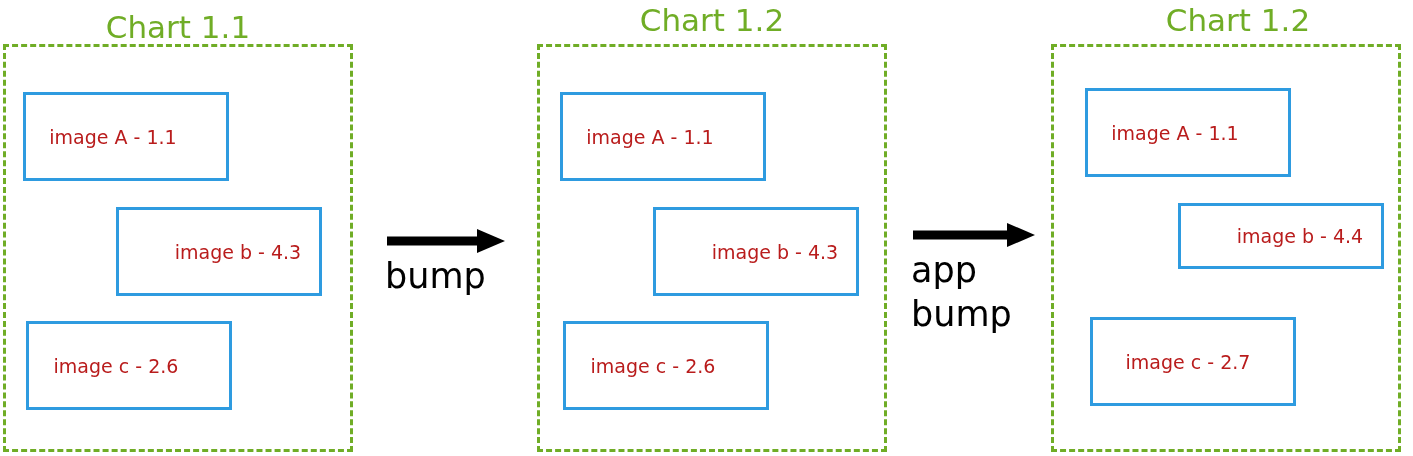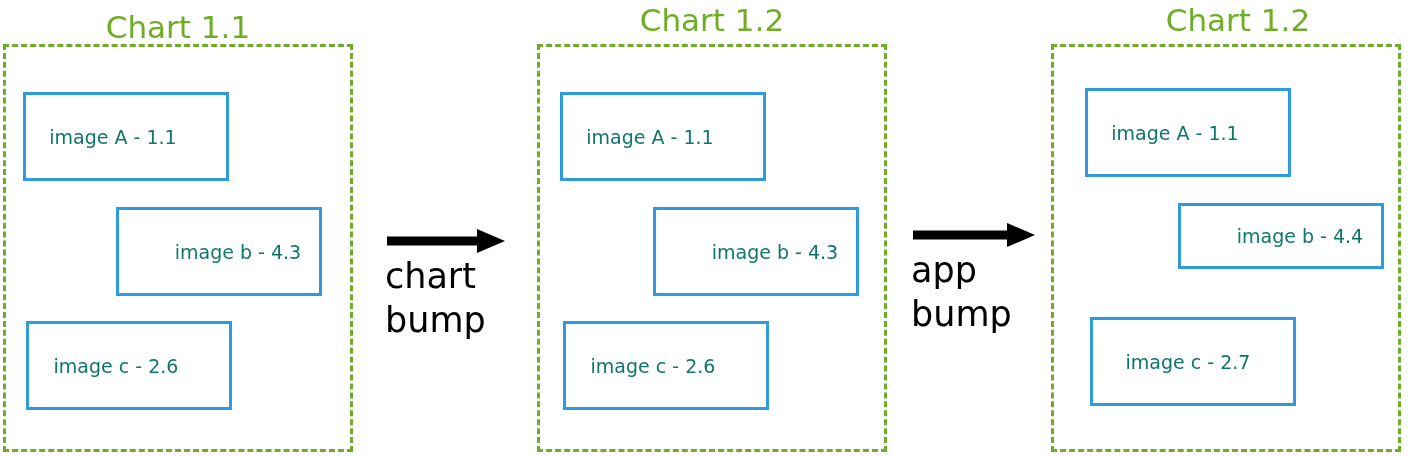--- a/index.html
+++ b/index.html
@@ -40,21 +40,21 @@
   .img-box {
     position: absolute;
     box-sizing: border-box;
     border: 3px solid #2E9BE0;
     background: #ffffff;
     display: flex;
     align-items: center;
     justify-content: center;
   }
   .img-box-label {
-    color: #0f766e;
+    color: #b91c1c;
     font-size: 19px;
     line-height: 22px;
     white-space: nowrap;
   }
   
   .lbl-left  { margin-right: 26px; }
   .lbl-right { margin-left: 38px; }
 
   
   .arrow-group { position: absolute; }
@@ -87,21 +87,20 @@
     <div class="img-box" style="left:20px; top:274px; width:206px; height:89px;">
       <span class="img-box-label lbl-left">image c - 2.6</span>
     </div>
   </div>
 
   <div class="arrow-group" style="left:385px; top:228px; width:130px;">
     <svg class="arrow-svg" width="122" height="26" viewBox="0 0 122 26">
       <line x1="2" y1="13" x2="98" y2="13" stroke="#000000" stroke-width="9"></line>
       <polygon points="92,1 120,13 92,25" fill="#000000"></polygon>
     </svg>
-    <div class="arrow-label">chart</div>
     <div class="arrow-label">bump</div>
   </div>
 
   <div class="panel-title" style="left:537px; top:2px; width:350px;">Chart 1.2</div>
 
   <div class="panel" style="left:537px; top:44px; width:350px; height:408px;">
 
     <div class="img-box" style="left:20px; top:45px; width:206px; height:89px;">
       <span class="img-box-label lbl-left">image A - 1.1</span>
     </div>

